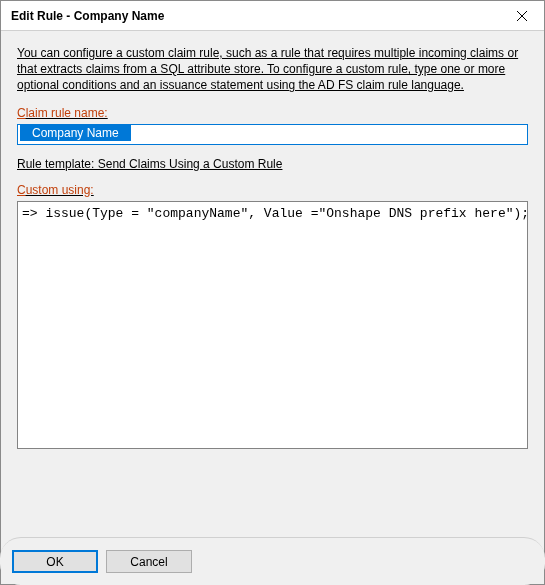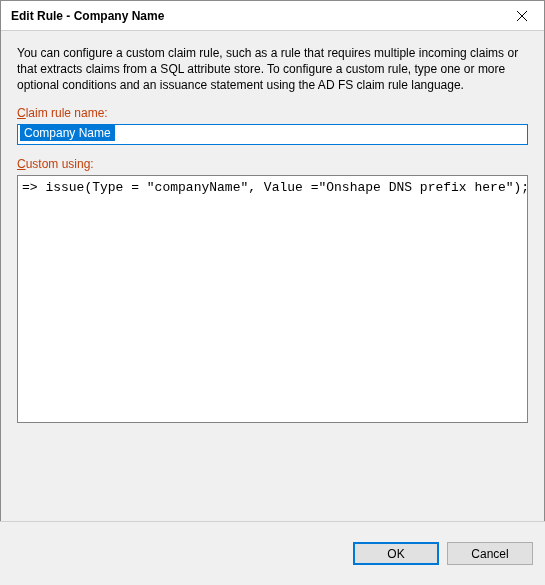--- a/index.html
+++ b/index.html
@@ -31,20 +31,21 @@
       height: 30px;
       display: flex;
       align-items: center;
       justify-content: center;
       cursor: pointer;
     }
     .close-btn svg { width: 10px; height: 10px; }
     .content {
       padding: 14px 16px 0 16px;
       background: #f0f0f0;
+      text-decoration: underline;
     }
     .intro {
       color: #000;
       line-height: 1.35;
       margin-bottom: 12px;
     }
     .label {
       color: #c2410c;
       margin-bottom: 4px;
     }
@@ -63,21 +64,21 @@
       outline: none;
       font-family: inherit;
       font-size: 12px;
       padding: 0 0 0 2px;
       background: transparent;
     }
     .name-input .selected {
       background: #0078d7;
       color: #ffffff;
       display: inline-block;
-      padding: 1px 4px;
+      padding: 1px 12px;
     }
     .template-line {
       color: #000;
       margin-bottom: 12px;
     }
     .custom-rule-wrap {
       position: relative;
     }
     .custom-rule {
       width: 511px;
@@ -91,28 +92,28 @@
       outline: none;
       overflow-y: scroll;
       white-space: pre;
       color: #000;
     }
     .footer {
       position: absolute;
       bottom: 0;
       left: 0;
       right: 0;
-      height: 64px;
+      height: 48px;
       border-top: 1px solid #d0d0d0;
       background: #f0f0f0;
       display: flex;
       align-items: center;
-      justify-content: flex-end;
       padding: 0 12px;
       gap: 8px;
+      border-radius: 21px;
     }
     .btn {
       min-width: 86px;
       height: 23px;
       border: 1px solid #adadad;
       background: #e1e1e1;
       font-family: inherit;
       font-size: 12px;
       cursor: pointer;
       padding: 0 12px;
@@ -151,20 +152,21 @@
   <div class="label">
     <span class="accel">C</span><span>laim rule name:</span>
   </div>
 
   <div class="name-input-wrap">
     <div class="name-input">
       <span class="selected">Company Name</span>
     </div>
   </div>
 
+  <p class="template-line">Rule template: Send Claims Using a Custom Rule</p>
 
   <div class="label">
     <span class="accel">C</span><span>ustom using:</span>
   </div>
 
   <div class="custom-rule-wrap">
     <textarea class="custom-rule" spellcheck="false" style="">=&gt; issue(Type = "companyName", Value ="Onshape DNS prefix here");</textarea>
   </div>
 </div>
 

